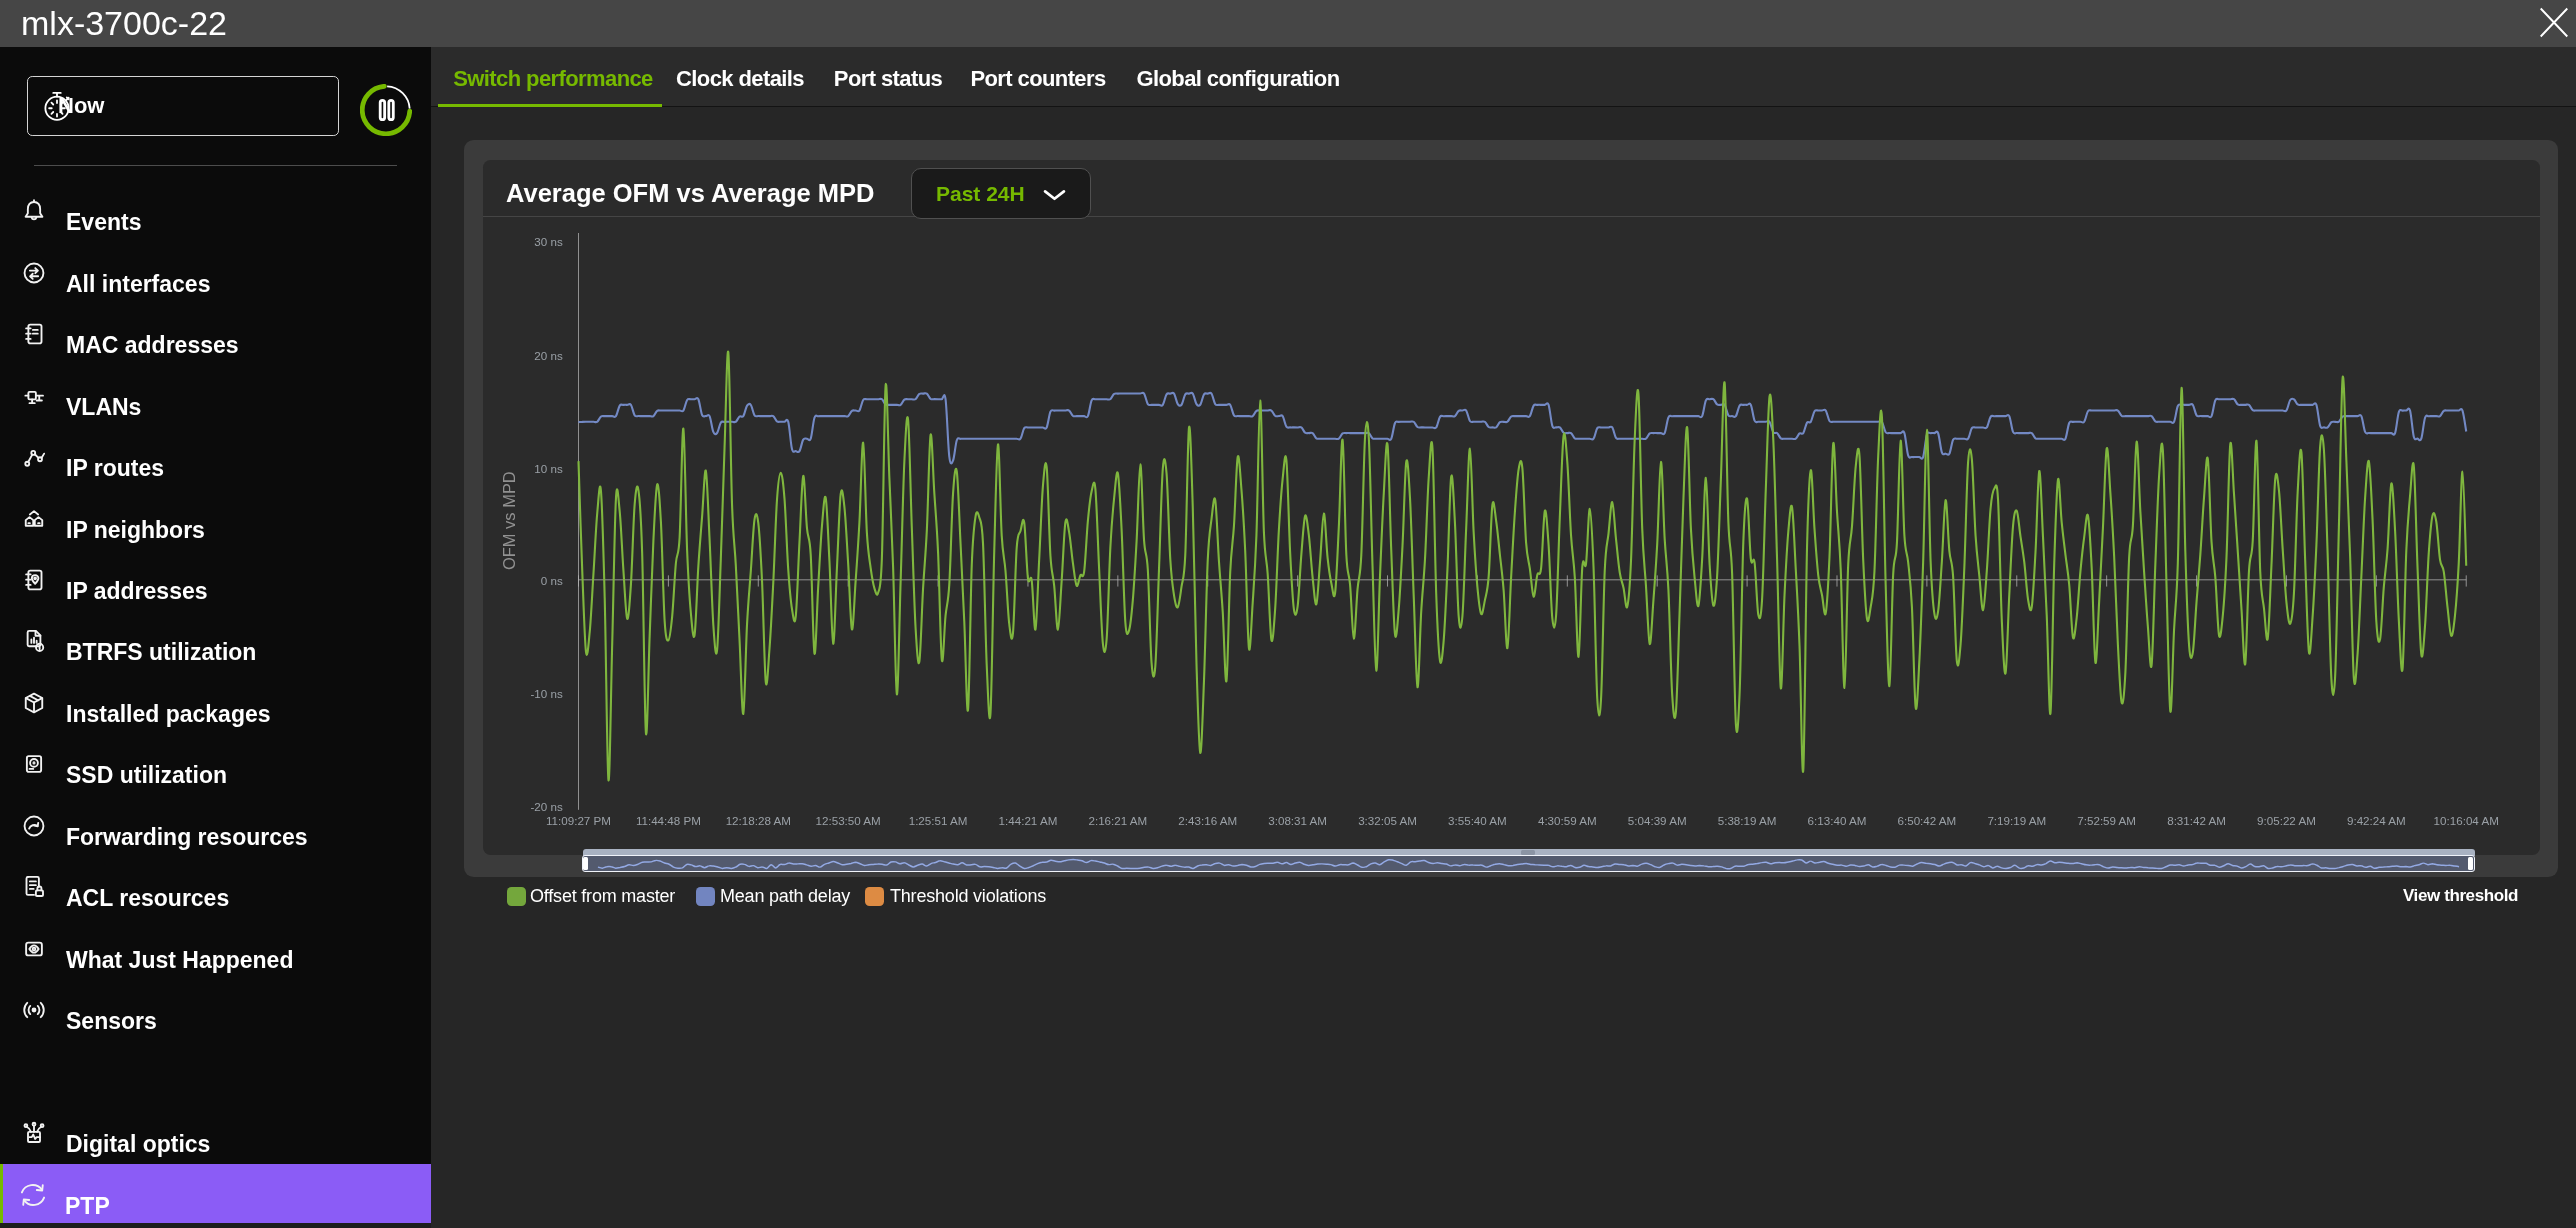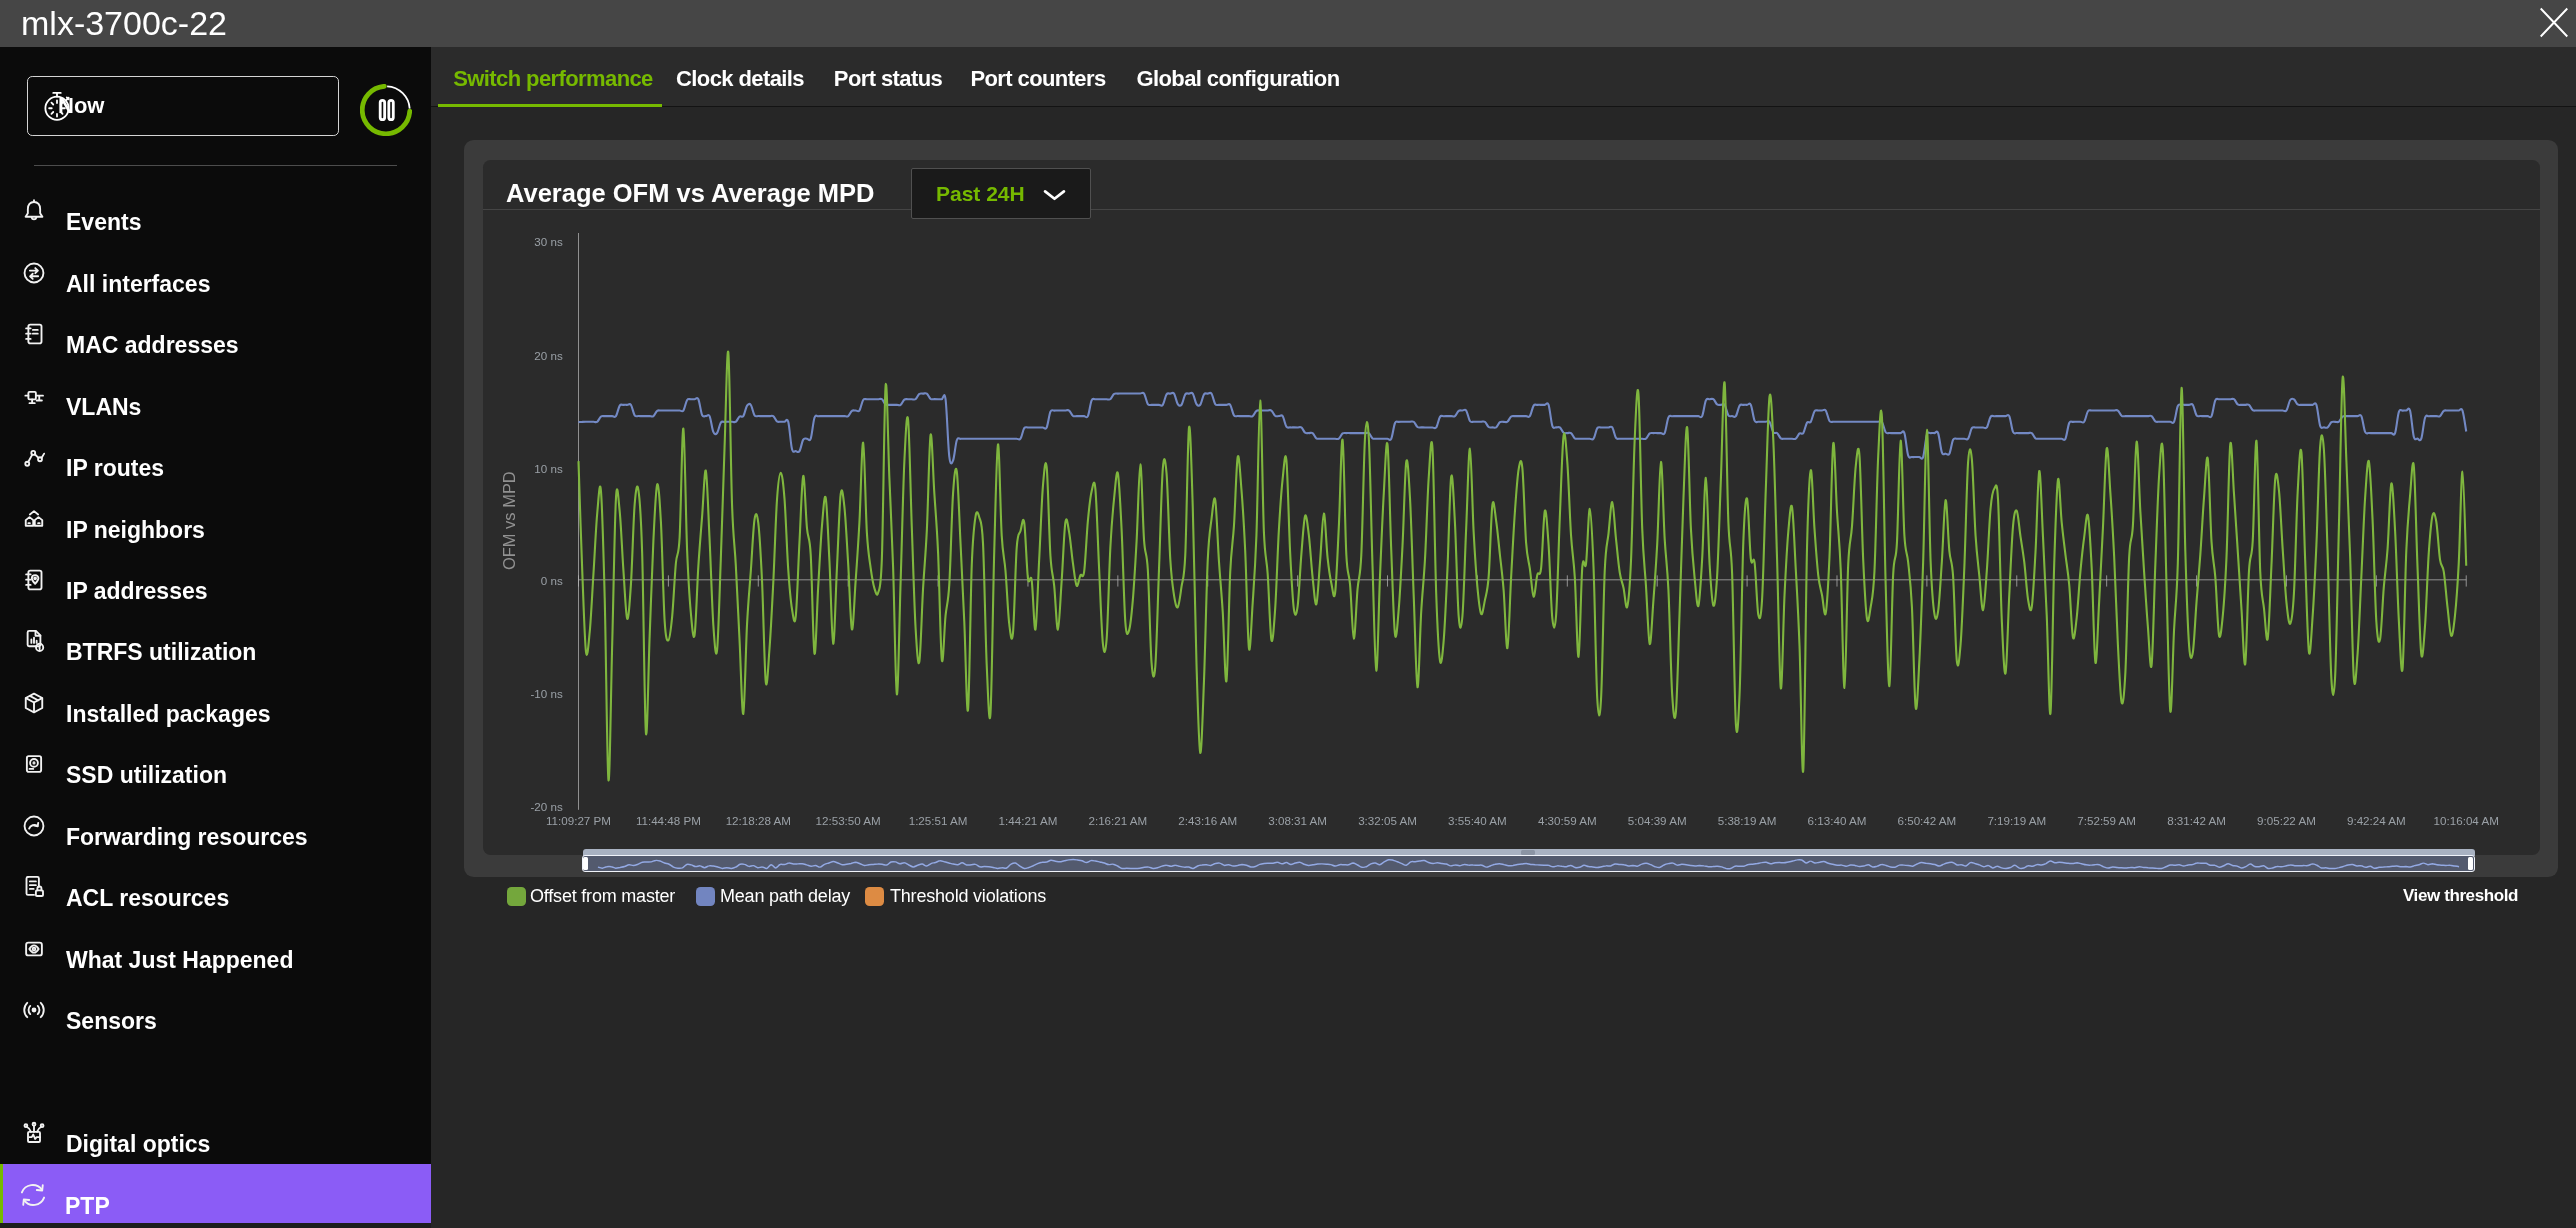--- a/index.html
+++ b/index.html
@@ -17,23 +17,23 @@
 .mi span{position:absolute;left:66px;top:12px;line-height:61px;font-size:23px;font-weight:700}
 .mi.active{background:#8b5cf6;border-left:3.7px solid #76b900;height:59px}
 .mi.active .mic{left:15px}
 .mi.active span{left:62px}
 #tabbar{left:431px;top:47px;width:2145px;height:60px;background:#2b2b2b;border-bottom:1.5px solid #131313}
 .tab{position:absolute;top:47px;height:60px;line-height:64px;transform:translateX(-50%);color:#fff;font-size:22px;font-weight:700;letter-spacing:-0.6px;white-space:nowrap}
 .tab.on{color:#76b900}
 #underline{left:438px;top:104px;width:224px;height:3px;background:#76b900}
 #frame{left:464px;top:140px;width:2094px;height:737px;background:#3b3b3b;border-radius:9.7px}
 #card{left:483px;top:160px;width:2057px;height:695px;background:#2b2b2b;border-radius:7.5px}
-#chead{left:483px;top:160px;width:2057px;height:50px;border-bottom:0.7px solid #454545}
+#chead{left:483px;top:160px;width:2057px;height:57px;border-bottom:0.7px solid #454545}
 #ctitle{left:23px;top:0;height:67px;line-height:67px;color:#fff;font-size:25.5px;font-weight:700}
-#pastbtn{left:428px;top:7.5px;width:180px;height:51px;background:#1a1a1a;border:0.7px solid #505050;border-radius:2px}
+#pastbtn{left:428px;top:7.5px;width:180px;height:51px;background:#1a1a1a;border:0.7px solid #505050;border-radius:10px}
 #pastbtn span{position:absolute;left:24px;top:0;line-height:49px;color:#76b900;font-size:21px;font-weight:700}
 #chev{position:absolute;right:22.5px;top:19px;width:27px;height:13.5px}
 #chart{left:483px;top:227px;width:2057px;height:627px;filter:blur(0.4px)}
 .axl{fill:#9aa0a6;font-family:"Liberation Sans",sans-serif;font-size:15.5px}
 .axline{stroke:#b9b9b9;stroke-width:1.3;opacity:0.75}
 #mmtrack{left:583px;top:849px;width:1892px;height:6.7px;background:#a9b2c2;border-radius:3px 3px 0 0}
 #mmnotch{left:1521px;top:850px;width:13.5px;height:4.5px;background:#8b94a4;border-radius:1.5px}
 #mmbrush{left:582px;top:855px;width:1893px;height:17px;background:rgba(116,134,180,0.42);border:1.5px solid #f0f3fa;border-radius:3px}
 #mmwave{left:582px;top:855px;width:1893px;height:17px}
 .mmhandle{position:absolute;top:857px;width:5.2px;height:12.7px;background:#ffffff;border-radius:1.5px}

